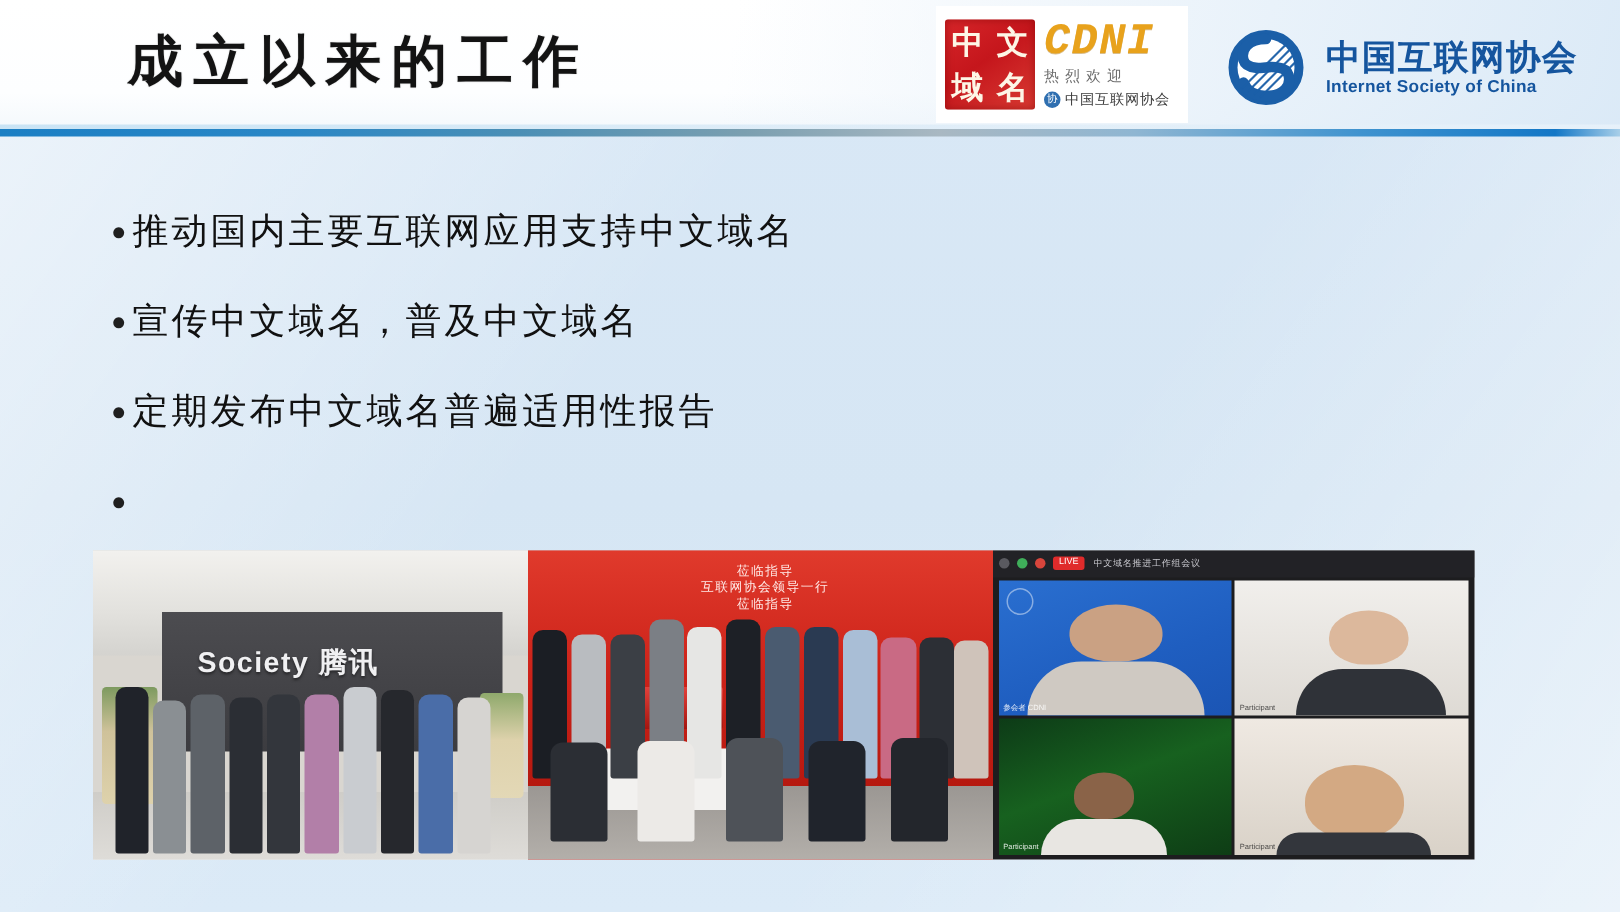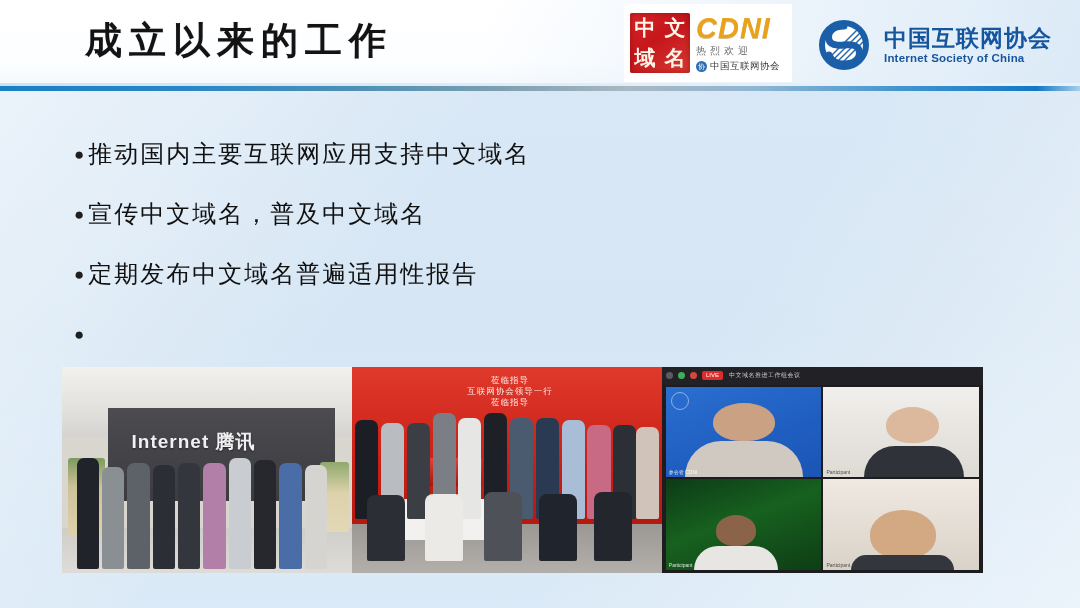--- a/index.html
+++ b/index.html
@@ -112,21 +112,21 @@
     letter-spacing: 0;
   }
   .cdni-right {
     margin-left: 6px;
     display: flex;
     flex-direction: column;
     justify-content: center;
     height: 62px;
   }
   .cdni-word {
-    font-family: Liberation Sans, sans-serif;
+    font-family: Liberation Mono, monospace;
     font-style: italic;
     font-weight: 700;
     font-size: 29px;
     line-height: 30px;
     letter-spacing: 1px;
     color: #e8a21c;
     text-shadow: 0 1px 0 rgba(170,110,0,0.45);
   }
   .cdni-sub {
     font-family: "Liberation Sans", "DejaVu Sans", sans-serif;
@@ -438,21 +438,21 @@
     <div class="bullet-row">
       <span class="bullet-dot">●</span>
     </div>
   </div>
 
   <div class="photo-strip">
 
     <div class="photo photo-a">
       <div class="pa-ceiling"></div>
       <div class="pa-wall"></div>
-      <div class="pa-logo">Internet 腾讯</div>
+      <div class="pa-logo">Society 腾讯</div>
       <div class="pa-floor"></div>
       <div class="pa-plant"></div>
       <div class="pa-plant-r"></div>
       <div class="pa-people">
         <i style="left:0%;   height:96%; background:#20232a;"></i>
         <i style="left:9.5%; height:88%; background:#8a8f93;"></i>
         <i style="left:19%;  height:92%; background:#5d6268;"></i>
         <i style="left:28.5%;height:90%; background:#2b2e34;"></i>
         <i style="left:38%;  height:92%; background:#33363c;"></i>
         <i style="left:47.5%;height:92%; background:#b27fa8;"></i>

